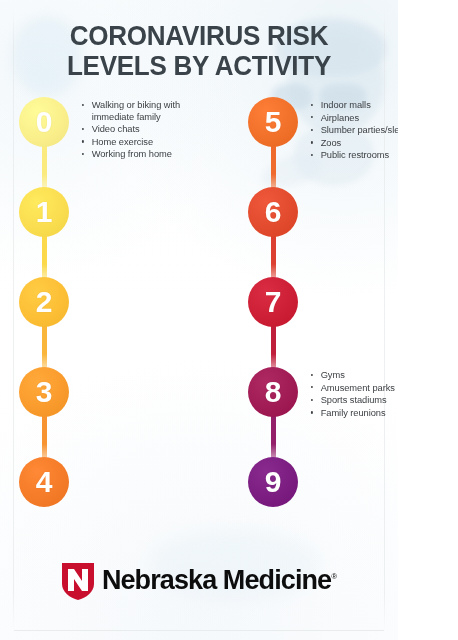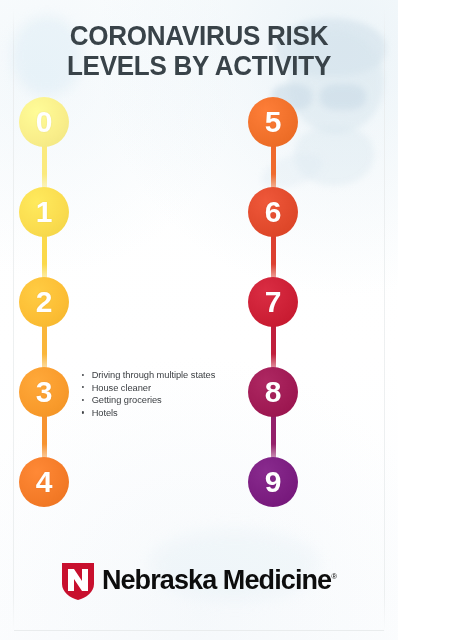--- a/index.html
+++ b/index.html
@@ -252,74 +252,87 @@
     <span class="title-line">LEVELS BY ACTIVITY</span>
   </div>
 
   <div class="columns">
     <div class="column" id="col-left">
         <div class="level-row">
           <div class="badge-wrap">
             <div class="connector" style="background: linear-gradient(rgb(251, 234, 125) 0%, rgb(251, 234, 125) 55%, rgba(255, 255, 255, 0.15) 100%);"></div>
             <div class="badge light-num" style="background: radial-gradient(circle at 36% 30%, rgb(255, 252, 152) 0%, rgb(249, 238, 138) 58%, rgb(239, 228, 128) 100%);">0</div>
           </div>
+          <div class="items">
+            <div class="item">Walking or biking with immediate family</div>
+            <div class="item">Video chats</div>
+            <div class="item">Home exercise</div>
+            <div class="item">Working from home</div>
+          </div>
         </div>
         <div class="level-row">
           <div class="badge-wrap">
             <div class="connector" style="background: linear-gradient(rgb(251, 217, 74) 0%, rgb(251, 217, 74) 55%, rgba(255, 255, 255, 0.15) 100%);"></div>
             <div class="badge light-num" style="background: radial-gradient(circle at 36% 30%, rgb(255, 234, 93) 0%, rgb(250, 220, 79) 58%, rgb(240, 210, 69) 100%);">1</div>
           </div>
         </div>
         <div class="level-row">
           <div class="badge-wrap">
             <div class="connector" style="background: linear-gradient(rgb(250, 182, 58) 0%, rgb(250, 182, 58) 55%, rgba(255, 255, 255, 0.15) 100%);"></div>
             <div class="badge light-num" style="background: radial-gradient(circle at 36% 30%, rgb(255, 204, 67) 0%, rgb(252, 190, 53) 58%, rgb(242, 180, 43) 100%);">2</div>
           </div>
         </div>
         <div class="level-row">
           <div class="badge-wrap">
             <div class="connector" style="background: linear-gradient(rgb(247, 147, 48) 0%, rgb(247, 147, 48) 55%, rgba(255, 255, 255, 0.15) 100%);"></div>
             <div class="badge light-num" style="background: radial-gradient(circle at 36% 30%, rgb(255, 169, 58) 0%, rgb(249, 155, 44) 58%, rgb(239, 145, 34) 100%);">3</div>
           </div>
-          <div class="items">
-            <div class="item">Driving through multiple states</div>
-            <div class="item">House cleaner</div>
-            <div class="item">Getting groceries</div>
-            <div class="item">Hotels</div>
-          </div>
         </div>
         <div class="level-row">
           <div class="badge-wrap">
             <div class="badge light-num" style="background: radial-gradient(circle at 36% 30%, rgb(255, 137, 54) 0%, rgb(244, 123, 40) 58%, rgb(234, 113, 30) 100%);">4</div>
           </div>
         </div>
       </div>
     <div class="column" id="col-right">
         <div class="level-row">
           <div class="badge-wrap">
             <div class="connector" style="background: linear-gradient(rgb(239, 106, 45) 0%, rgb(239, 106, 45) 55%, rgba(255, 255, 255, 0.15) 100%);"></div>
             <div class="badge light-num" style="background: radial-gradient(circle at 36% 30%, rgb(254, 126, 56) 0%, rgb(240, 112, 42) 58%, rgb(230, 102, 32) 100%);">5</div>
           </div>
+          <div class="items">
+            <div class="item">Indoor malls</div>
+            <div class="item">Airplanes</div>
+            <div class="item">Slumber parties/sleepovers</div>
+            <div class="item">Zoos</div>
+            <div class="item">Public restrooms</div>
+          </div>
         </div>
         <div class="level-row">
           <div class="badge-wrap">
             <div class="connector" style="background: linear-gradient(rgb(220, 64, 48) 0%, rgb(220, 64, 48) 55%, rgba(255, 255, 255, 0.15) 100%);"></div>
             <div class="badge light-num" style="background: radial-gradient(circle at 36% 30%, rgb(239, 88, 58) 0%, rgb(225, 74, 44) 58%, rgb(215, 64, 34) 100%);">6</div>
           </div>
         </div>
         <div class="level-row">
           <div class="badge-wrap">
             <div class="connector" style="background: linear-gradient(rgb(192, 31, 60) 0%, rgb(192, 31, 60) 55%, rgba(255, 255, 255, 0.15) 100%);"></div>
             <div class="badge light-num" style="background: radial-gradient(circle at 36% 30%, rgb(218, 45, 67) 0%, rgb(204, 31, 53) 58%, rgb(194, 21, 43) 100%);">7</div>
           </div>
         </div>
         <div class="level-row">
           <div class="badge-wrap">
             <div class="connector" style="background: linear-gradient(rgb(148, 32, 106) 0%, rgb(148, 32, 106) 55%, rgba(255, 255, 255, 0.15) 100%);"></div>
             <div class="badge light-num" style="background: radial-gradient(circle at 36% 30%, rgb(174, 40, 98) 0%, rgb(160, 26, 84) 58%, rgb(150, 16, 74) 100%);">8</div>
+          </div>
+          <div class="items">
+            <div class="item">Gyms</div>
+            <div class="item">Amusement parks</div>
+            <div class="item">Sports stadiums</div>
+            <div class="item">Family reunions</div>
           </div>
         </div>
         <div class="level-row">
           <div class="badge-wrap">
             <div class="badge light-num" style="background: radial-gradient(circle at 36% 30%, rgb(137, 43, 142) 0%, rgb(123, 29, 128) 58%, rgb(113, 19, 118) 100%);">9</div>
           </div>
         </div>
       </div>
   </div>
 

